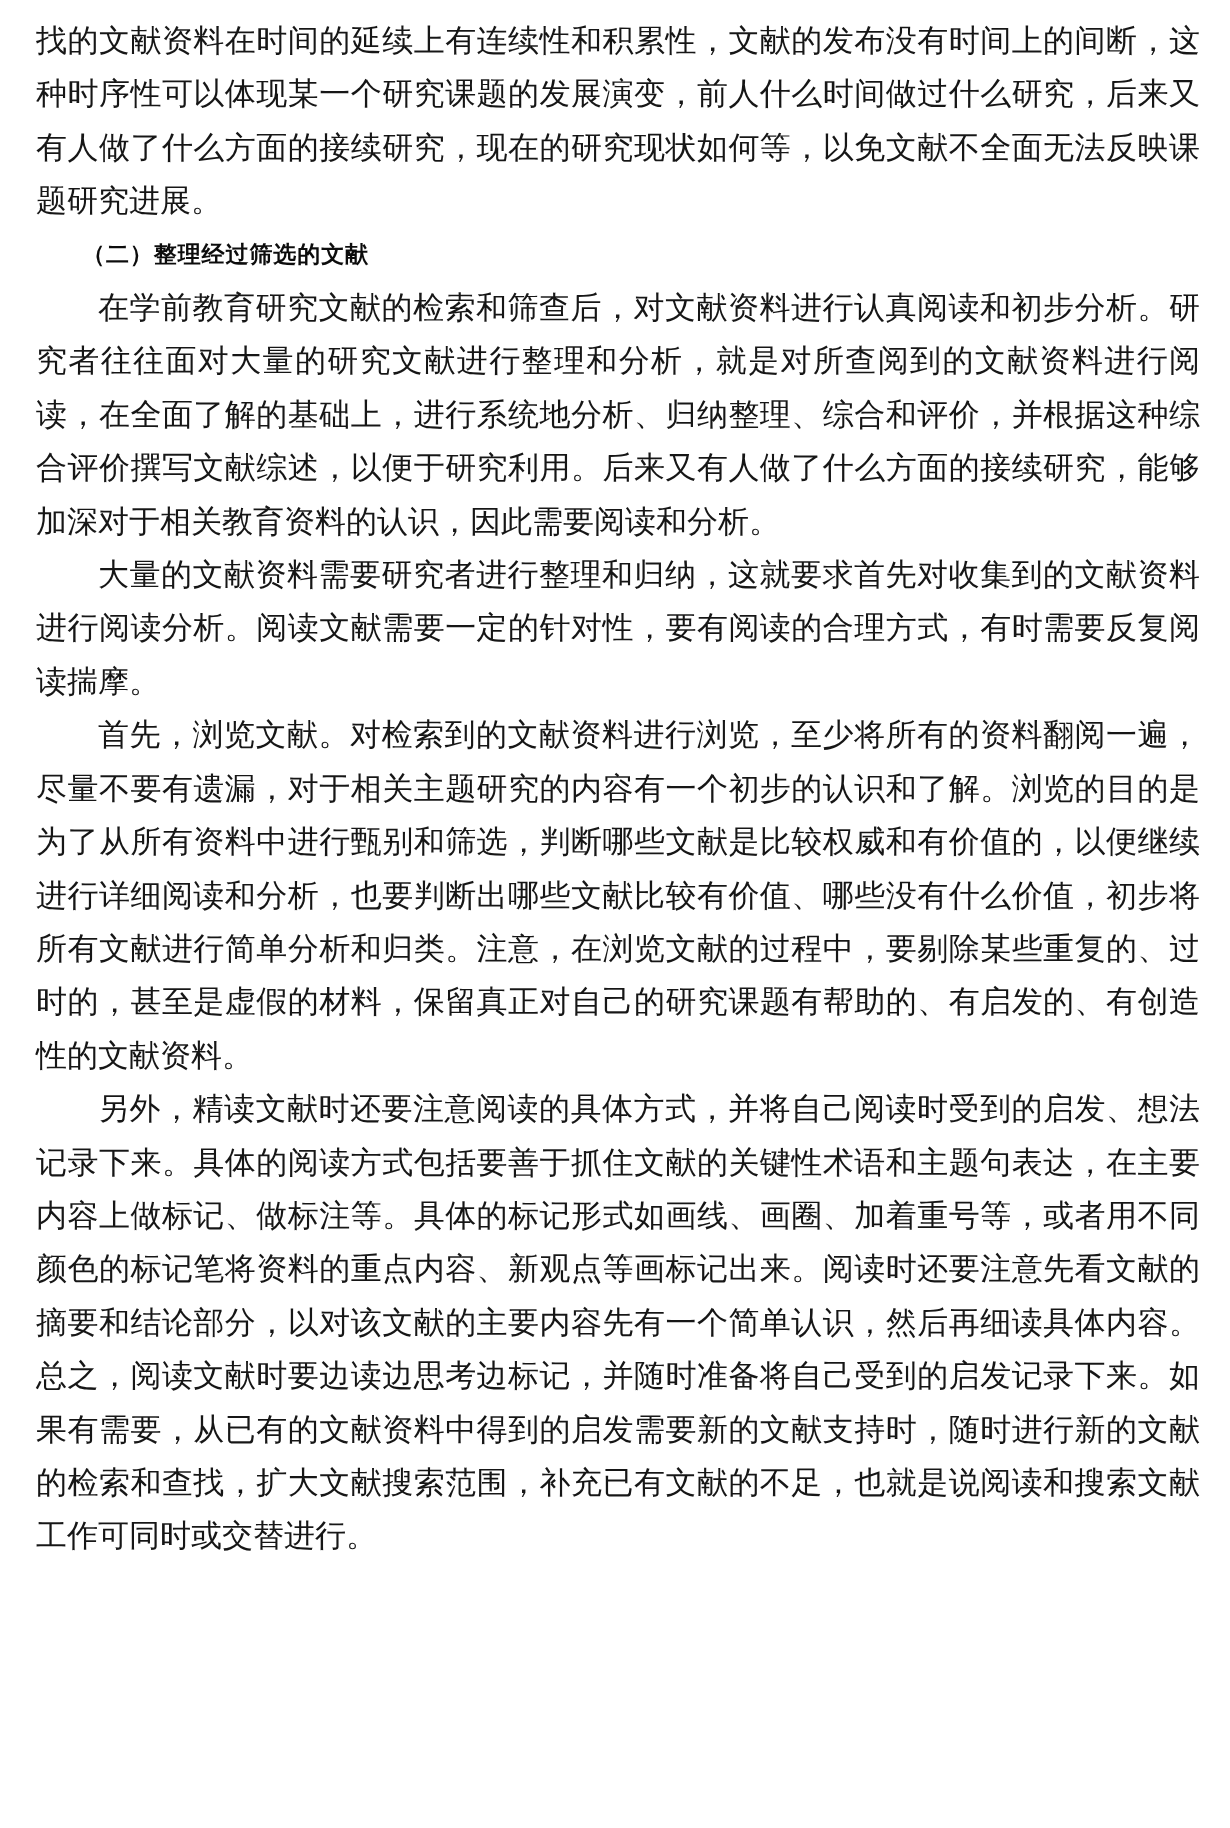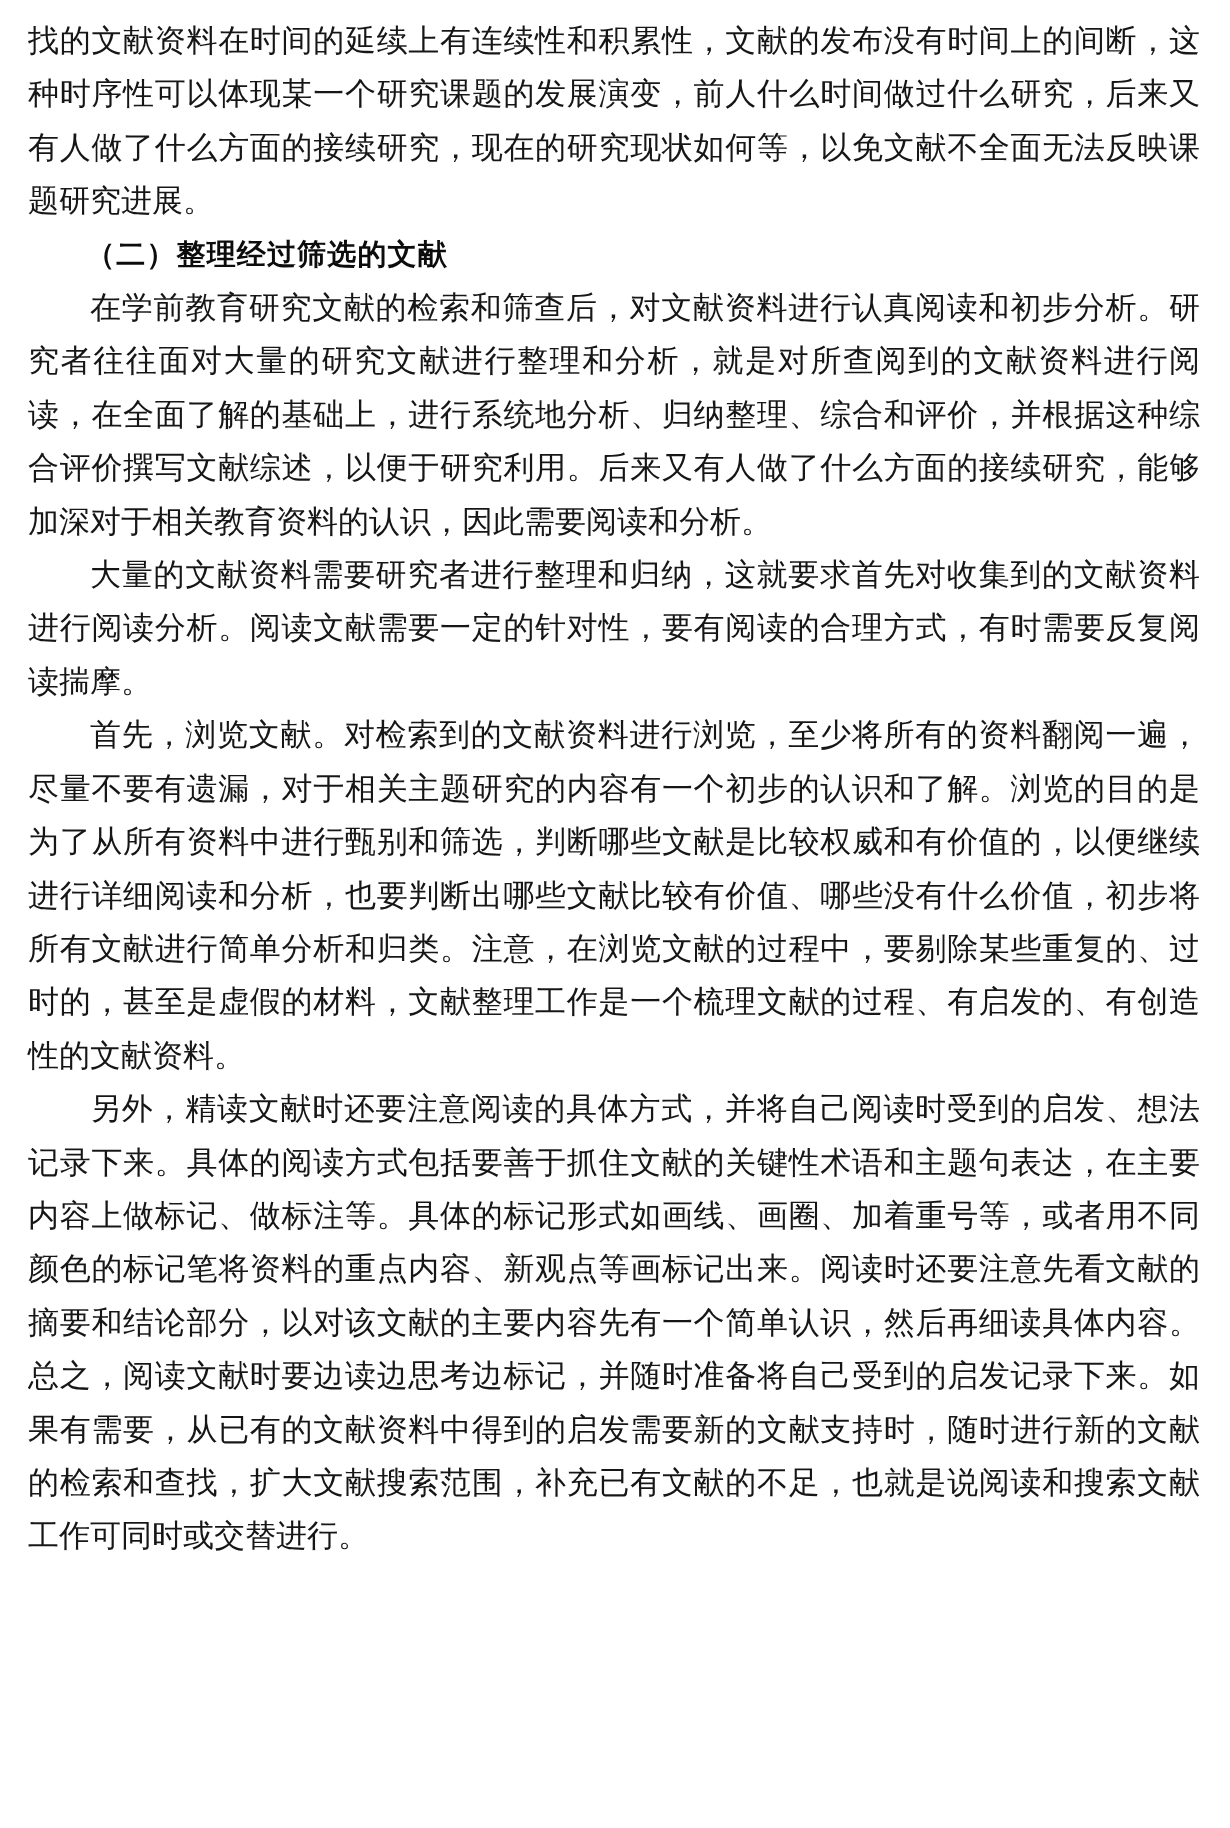--- a/index.html
+++ b/index.html
@@ -7,21 +7,21 @@
     padding: 0;
     background: #f5f5f5;
   }
   .page {
     position: relative;
     width: 1230px;
     height: 1828px;
     margin: 0 auto;
     background: #ffffff;
     box-sizing: border-box;
-    padding: 14px 30px 0 28px;
+    padding: 14px 30px 0 36px;
     overflow: hidden;
     font-family: "Liberation Serif", "DejaVu Serif", serif;
     font-size: 31px;
     line-height: 53.4px;
     color: #161616;
     text-align: justify;
     text-justify: inter-ideograph;
   }
   .para {
     margin: 0;
@@ -29,21 +29,21 @@
     word-break: break-all;
     overflow-wrap: anywhere;
   }
   .para.continuation {
     text-indent: 0;
   }
   .heading {
     margin: 0;
     font-family: "Liberation Sans", "DejaVu Sans", sans-serif;
     font-weight: 700;
-    font-size: 29px;
+    font-size: 23px;
     line-height: 53.4px;
     text-indent: 2em;
     text-align: left;
     letter-spacing: 0.04em;
     color: #0c0c0c;
   }
   .subheading {
     margin: 0;
     font-family: "Liberation Serif", "DejaVu Serif", serif;
     font-style: italic;
@@ -62,17 +62,17 @@
 <div class="page">
   <p class="para continuation">找的文献资料在时间的延续上有连续性和积累性，文献的发布没有时间上的间断，这种时序性可以体现某一个研究课题的发展演变，前人什么时间做过什么研究，后来又有人做了什么方面的接续研究，现在的研究现状如何等，以免文献不全面无法反映课题研究进展。</p>
 
   <h3 class="heading">（二）整理经过筛选的文献</h3>
 
   <p class="para">在学前教育研究文献的检索和筛查后，对文献资料进行认真阅读和初步分析。研究者往往面对大量的研究文献进行整理和分析，就是对所查阅到的文献资料进行阅读，在全面了解的基础上，进行系统地分析、归纳整理、综合和评价，并根据这种综合评价撰写文献综述，以便于研究利用。后来又有人做了什么方面的接续研究，能够加深对于相关教育资料的认识，因此需要阅读和分析。</p>
 
 
   <p class="para">大量的文献资料需要研究者进行整理和归纳，这就要求首先对收集到的文献资料进行阅读分析。阅读文献需要一定的针对性，要有阅读的合理方式，有时需要反复阅读揣摩。</p>
 
-  <p class="para">首先，浏览文献。对检索到的文献资料进行浏览，至少将所有的资料翻阅一遍，尽量不要有遗漏，对于相关主题研究的内容有一个初步的认识和了解。浏览的目的是为了从所有资料中进行甄别和筛选，判断哪些文献是比较权威和有价值的，以便继续进行详细阅读和分析，也要判断出哪些文献比较有价值、哪些没有什么价值，初步将所有文献进行简单分析和归类。注意，在浏览文献的过程中，要剔除某些重复的、过时的，甚至是虚假的材料，文献整理工作是一个梳理文献的过程、有启发的、有创造性的文献资料。</p>
+  <p class="para">首先，浏览文献。对检索到的文献资料进行浏览，至少将所有的资料翻阅一遍，尽量不要有遗漏，对于相关主题研究的内容有一个初步的认识和了解。浏览的目的是为了从所有资料中进行甄别和筛选，判断哪些文献是比较权威和有价值的，以便继续进行详细阅读和分析，也要判断出哪些文献比较有价值、哪些没有什么价值，初步将所有文献进行简单分析和归类。注意，在浏览文献的过程中，要剔除某些重复的、过时的，甚至是虚假的材料，保留真正对自己的研究课题有帮助的、有启发的、有创造性的文献资料。</p>
 
 
   <p class="para">另外，精读文献时还要注意阅读的具体方式，并将自己阅读时受到的启发、想法记录下来。具体的阅读方式包括要善于抓住文献的关键性术语和主题句表达，在主要内容上做标记、做标注等。具体的标记形式如画线、画圈、加着重号等，或者用不同颜色的标记笔将资料的重点内容、新观点等画标记出来。阅读时还要注意先看文献的摘要和结论部分，以对该文献的主要内容先有一个简单认识，然后再细读具体内容。总之，阅读文献时要边读边思考边标记，并随时准备将自己受到的启发记录下来。如果有需要，从已有的文献资料中得到的启发需要新的文献支持时，随时进行新的文献的检索和查找，扩大文献搜索范围，补充已有文献的不足，也就是说阅读和搜索文献工作可同时或交替进行。</p>
 </div>
 
 </body></html>

